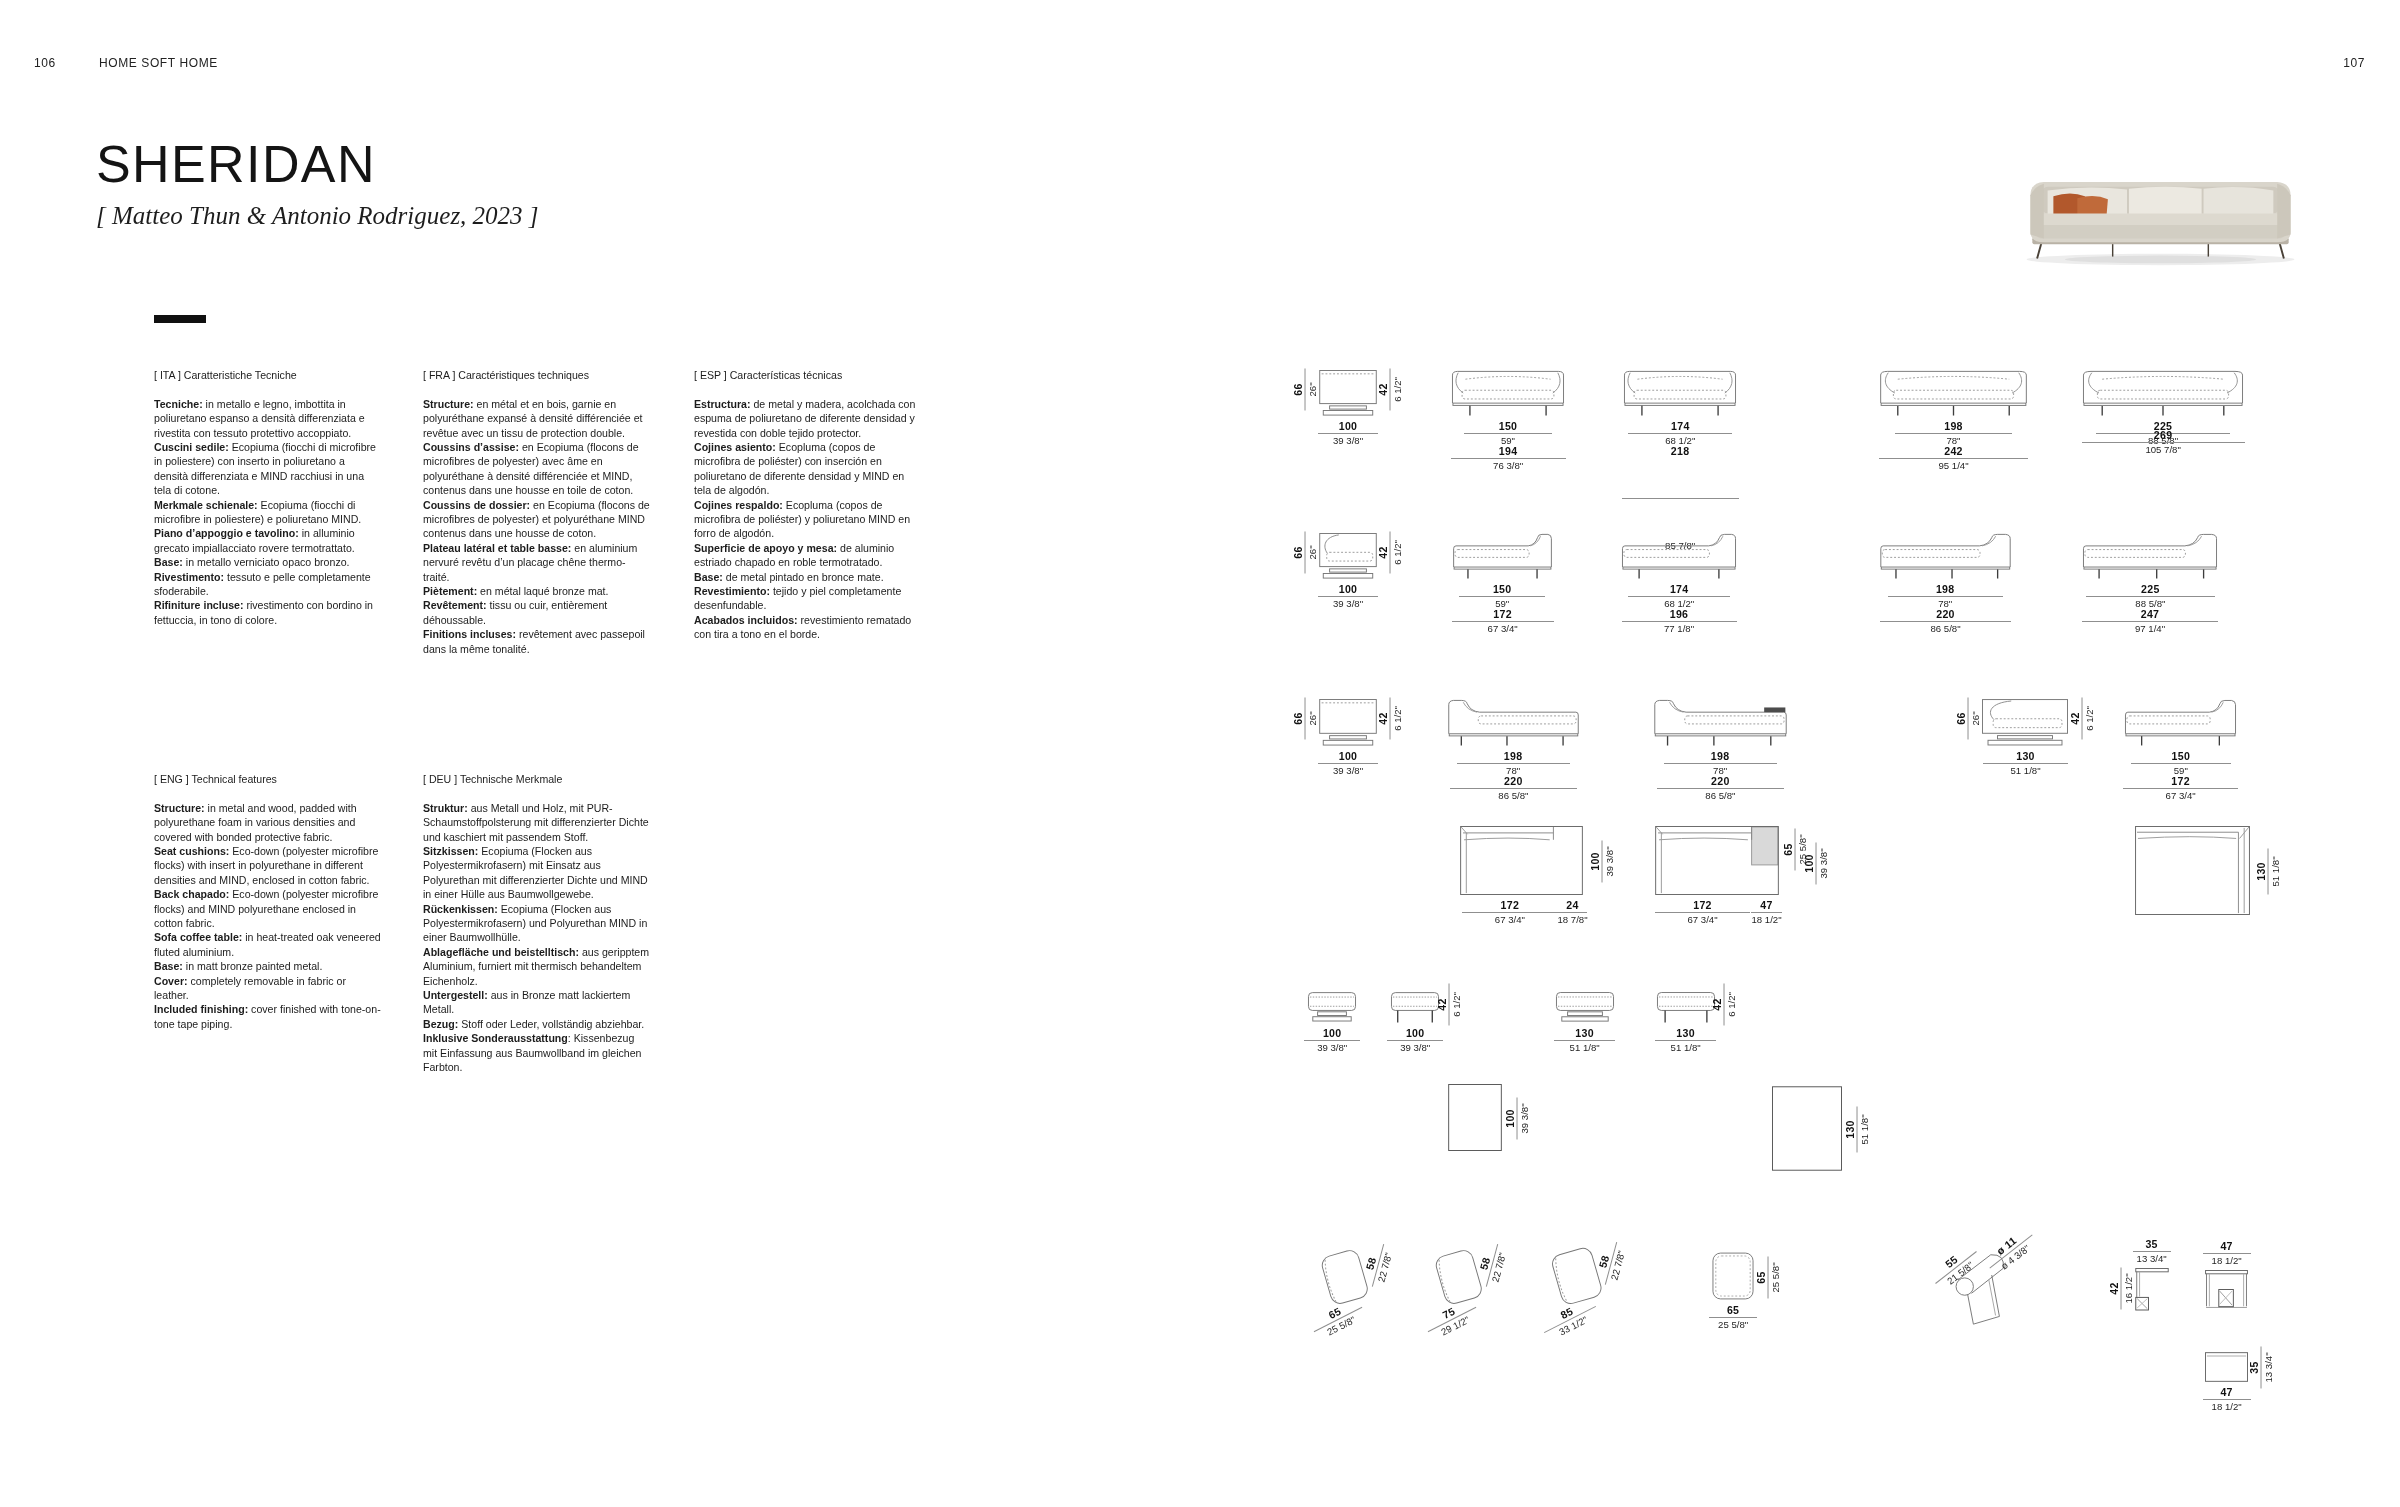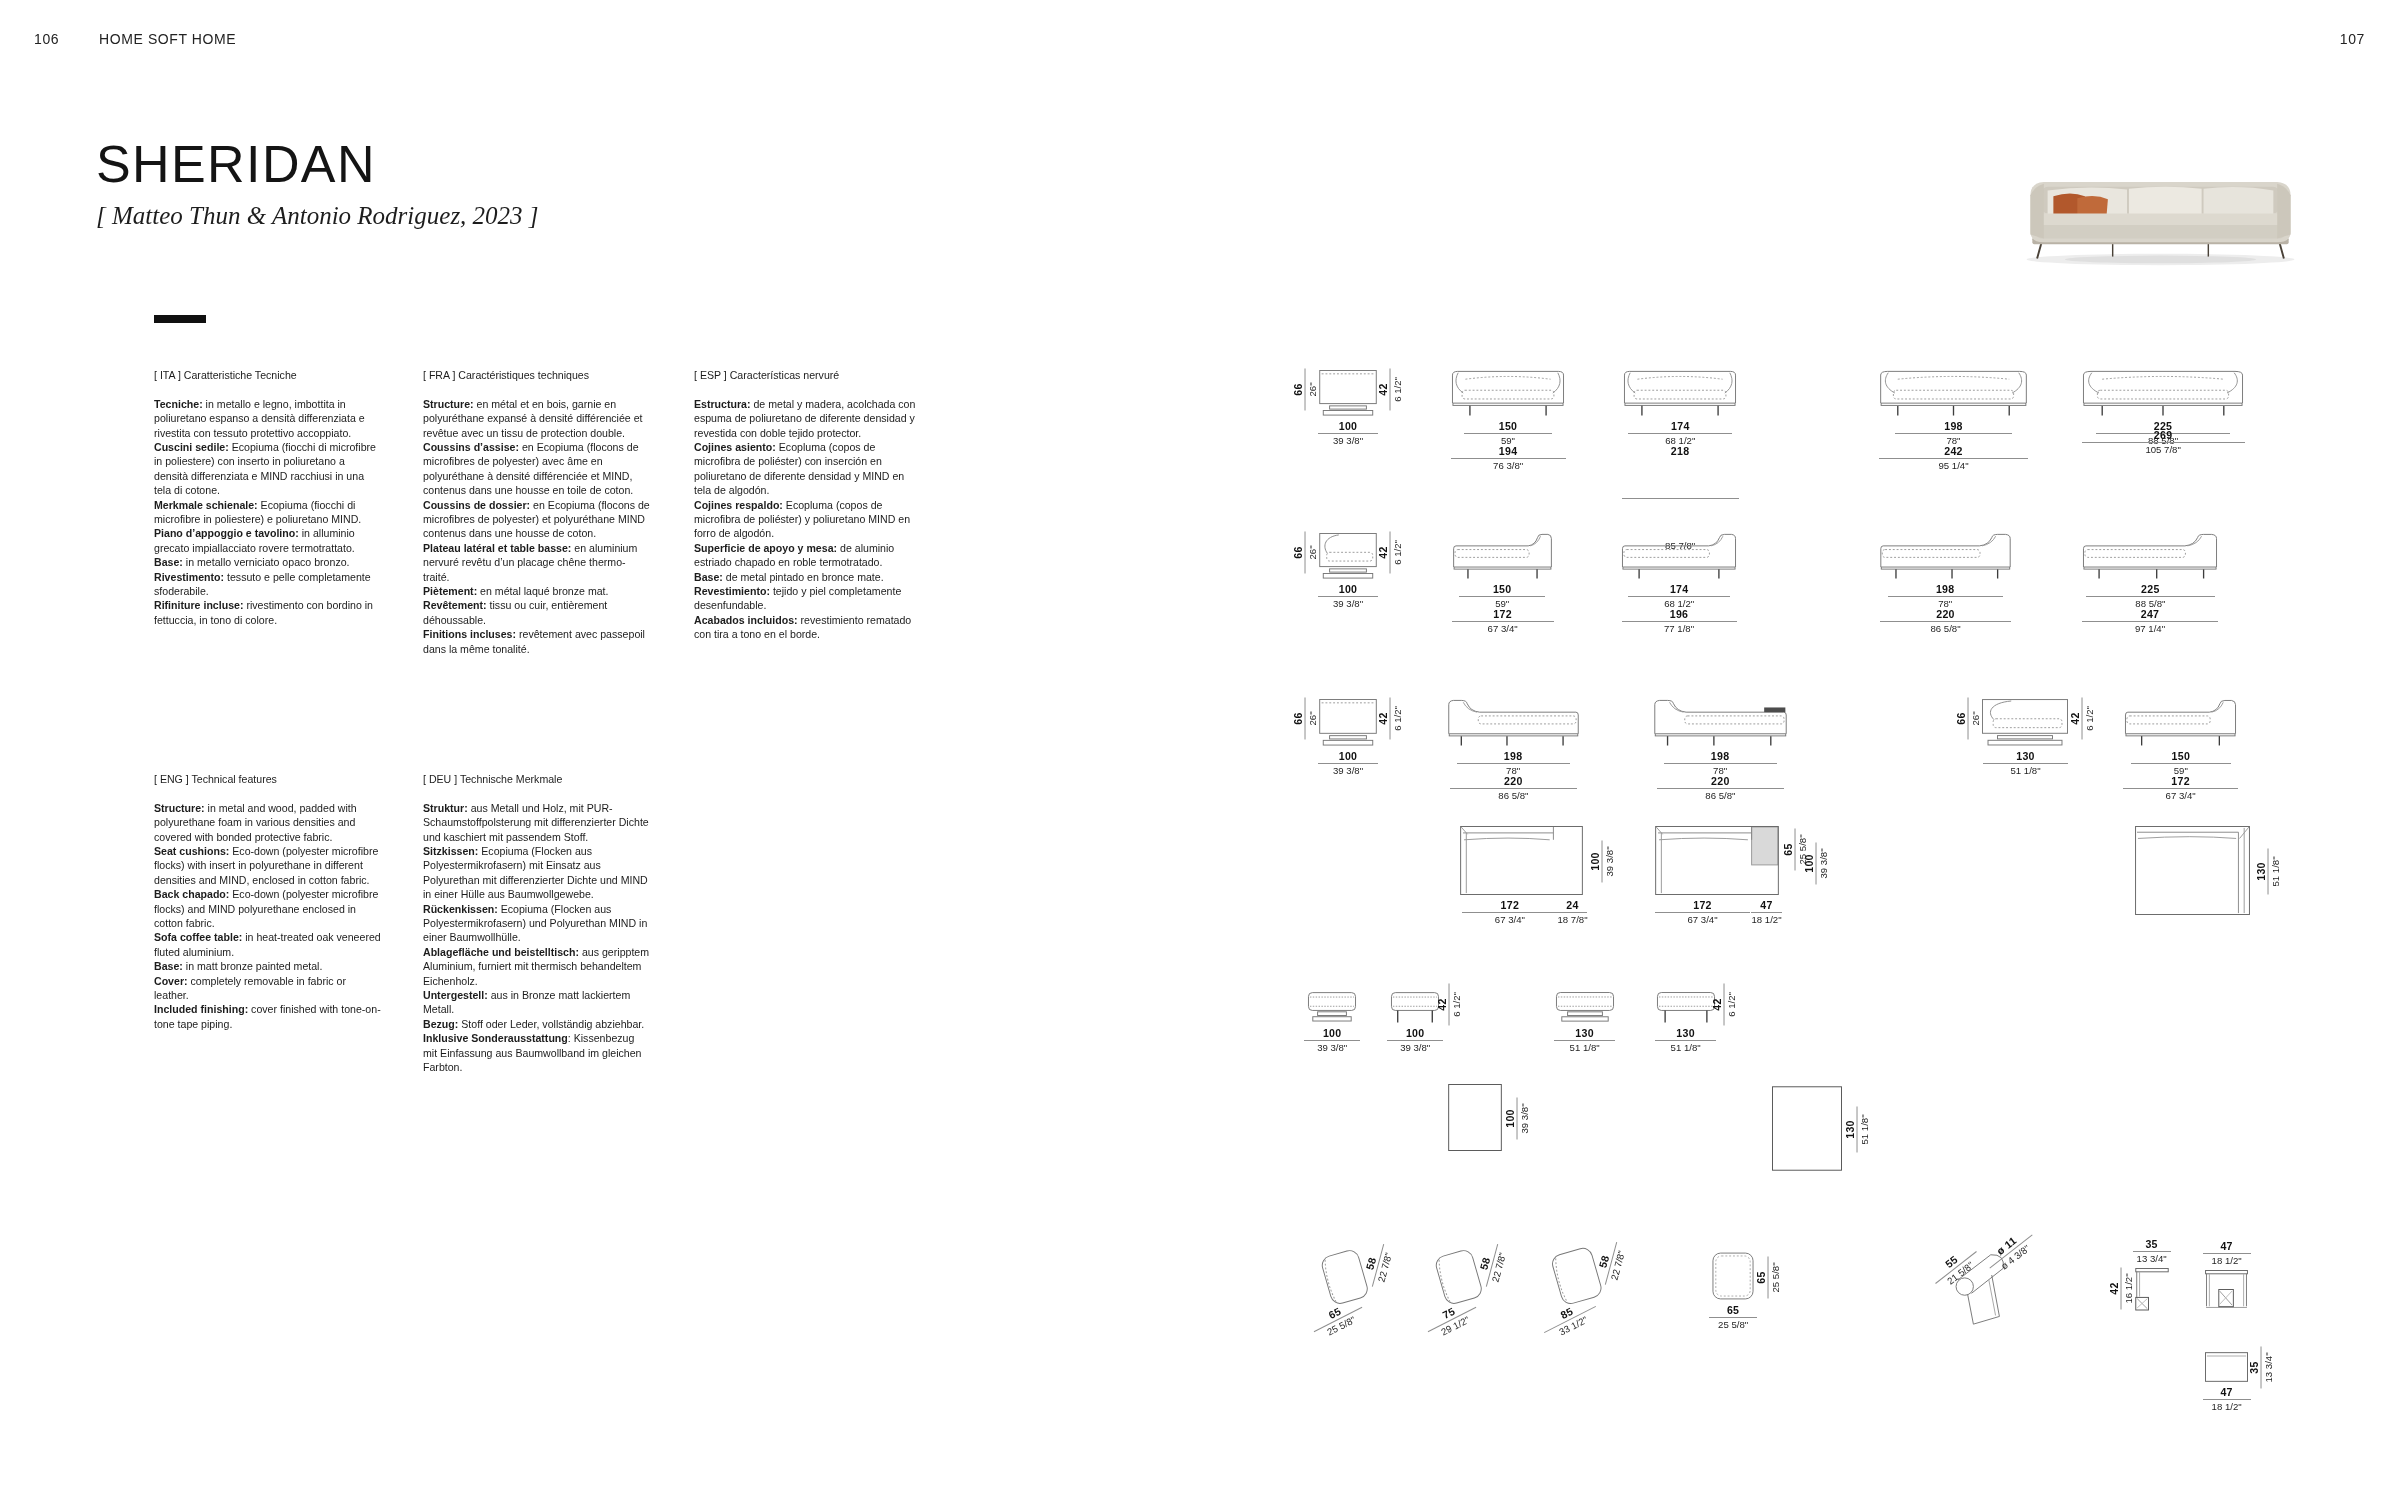--- a/index.html
+++ b/index.html
@@ -1,19 +1,19 @@
 <!DOCTYPE html>
 <html><head>
 <meta charset="utf-8">
 <style>
   *{margin:0;padding:0;box-sizing:border-box}
   html,body{background:#ffffff}
   .page{position:relative;width:2401px;height:1507px;background:#fff;
         font-family:"Liberation Sans",sans-serif;color:#1a1a1a;overflow:hidden}
-  .hdr{position:absolute;top:31px;font-size:14px;letter-spacing:0.6px;color:#222;white-space:nowrap}
+  .hdr{position:absolute;top:56px;font-size:12px;letter-spacing:0.6px;color:#222;white-space:nowrap}
   .pg-title{position:absolute;left:96px;top:134px;font-size:52px;letter-spacing:1.4px;font-weight:400;color:#141414;white-space:nowrap}
   .pg-sub{position:absolute;left:96px;top:202px;font-family:"Liberation Serif",serif;font-style:italic;font-size:25px;color:#1d1d1d;white-space:nowrap}
   .bar{position:absolute;left:154px;top:315px;width:52px;height:7.7px;background:#101010}
   .spec-col{position:absolute;width:227px;font-size:10.6px;line-height:14.4px;color:#1c1c1c}
   .spec-head{margin-bottom:14.4px;white-space:nowrap}
   .spec-item b{font-weight:700}
   .photo{position:absolute;left:2020px;top:159px}
   .dia{position:absolute}
   .dia > svg{position:absolute;left:0;top:0;overflow:visible}
   .dim{position:absolute;display:flex;flex-direction:column;align-items:center;line-height:1;white-space:nowrap}
@@ -70,21 +70,21 @@
         <div class="spec-head">[ FRA ]  Caractéristiques techniques</div>
         <div class="spec-item"><b>Structure:</b> en métal et en bois, garnie en polyuréthane expansé à densité différenciée et revêtue avec un tissu de protection double.</div>
         <div class="spec-item"><b>Coussins d’assise:</b> en Ecopiuma (flocons de microfibres de polyester) avec âme en polyuréthane à densité différenciée et MIND, contenus dans une housse en toile de coton.</div>
         <div class="spec-item"><b>Coussins de dossier:</b> en Ecopiuma (flocons de microfibres de polyester) et polyuréthane MIND contenus dans une housse de coton.</div>
         <div class="spec-item"><b>Plateau latéral et table basse:</b> en aluminium nervuré revêtu d’un placage chêne thermo-traité.</div>
         <div class="spec-item"><b>Piètement:</b> en métal laqué bronze mat.</div>
         <div class="spec-item"><b>Revêtement:</b> tissu ou cuir, entièrement déhoussable.</div>
         <div class="spec-item"><b>Finitions incluses:</b> revêtement avec passepoil dans la même tonalité.</div>
       </div>
       <div class="spec-col" style="left: 694px; top: 368px;">
-        <div class="spec-head">[ ESP ]  Características nervuré</div>
+        <div class="spec-head">[ ESP ]  Características técnicas</div>
         <div class="spec-item"><b>Estructura:</b> de metal y madera, acolchada con espuma de poliuretano de diferente densidad y revestida con doble tejido protector.</div>
         <div class="spec-item"><b>Cojines asiento:</b> Ecopluma (copos de microfibra de poliéster) con inserción en poliuretano de diferente densidad y MIND en tela de algodón.</div>
         <div class="spec-item"><b>Cojines respaldo:</b> Ecopluma (copos de microfibra de poliéster) y poliuretano MIND en forro de algodón.</div>
         <div class="spec-item"><b>Superficie de apoyo y mesa:</b> de aluminio estriado chapado en roble termotratado.</div>
         <div class="spec-item"><b>Base:</b> de metal pintado en bronce mate.</div>
         <div class="spec-item"><b>Revestimiento:</b> tejido y piel completamente desenfundable.</div>
         <div class="spec-item"><b>Acabados incluidos:</b> revestimiento rematado con tira a tono en el borde.</div>
       </div>
       <div class="spec-col" style="left: 154px; top: 772px;">
         <div class="spec-head">[ ENG ]  Technical features</div>

